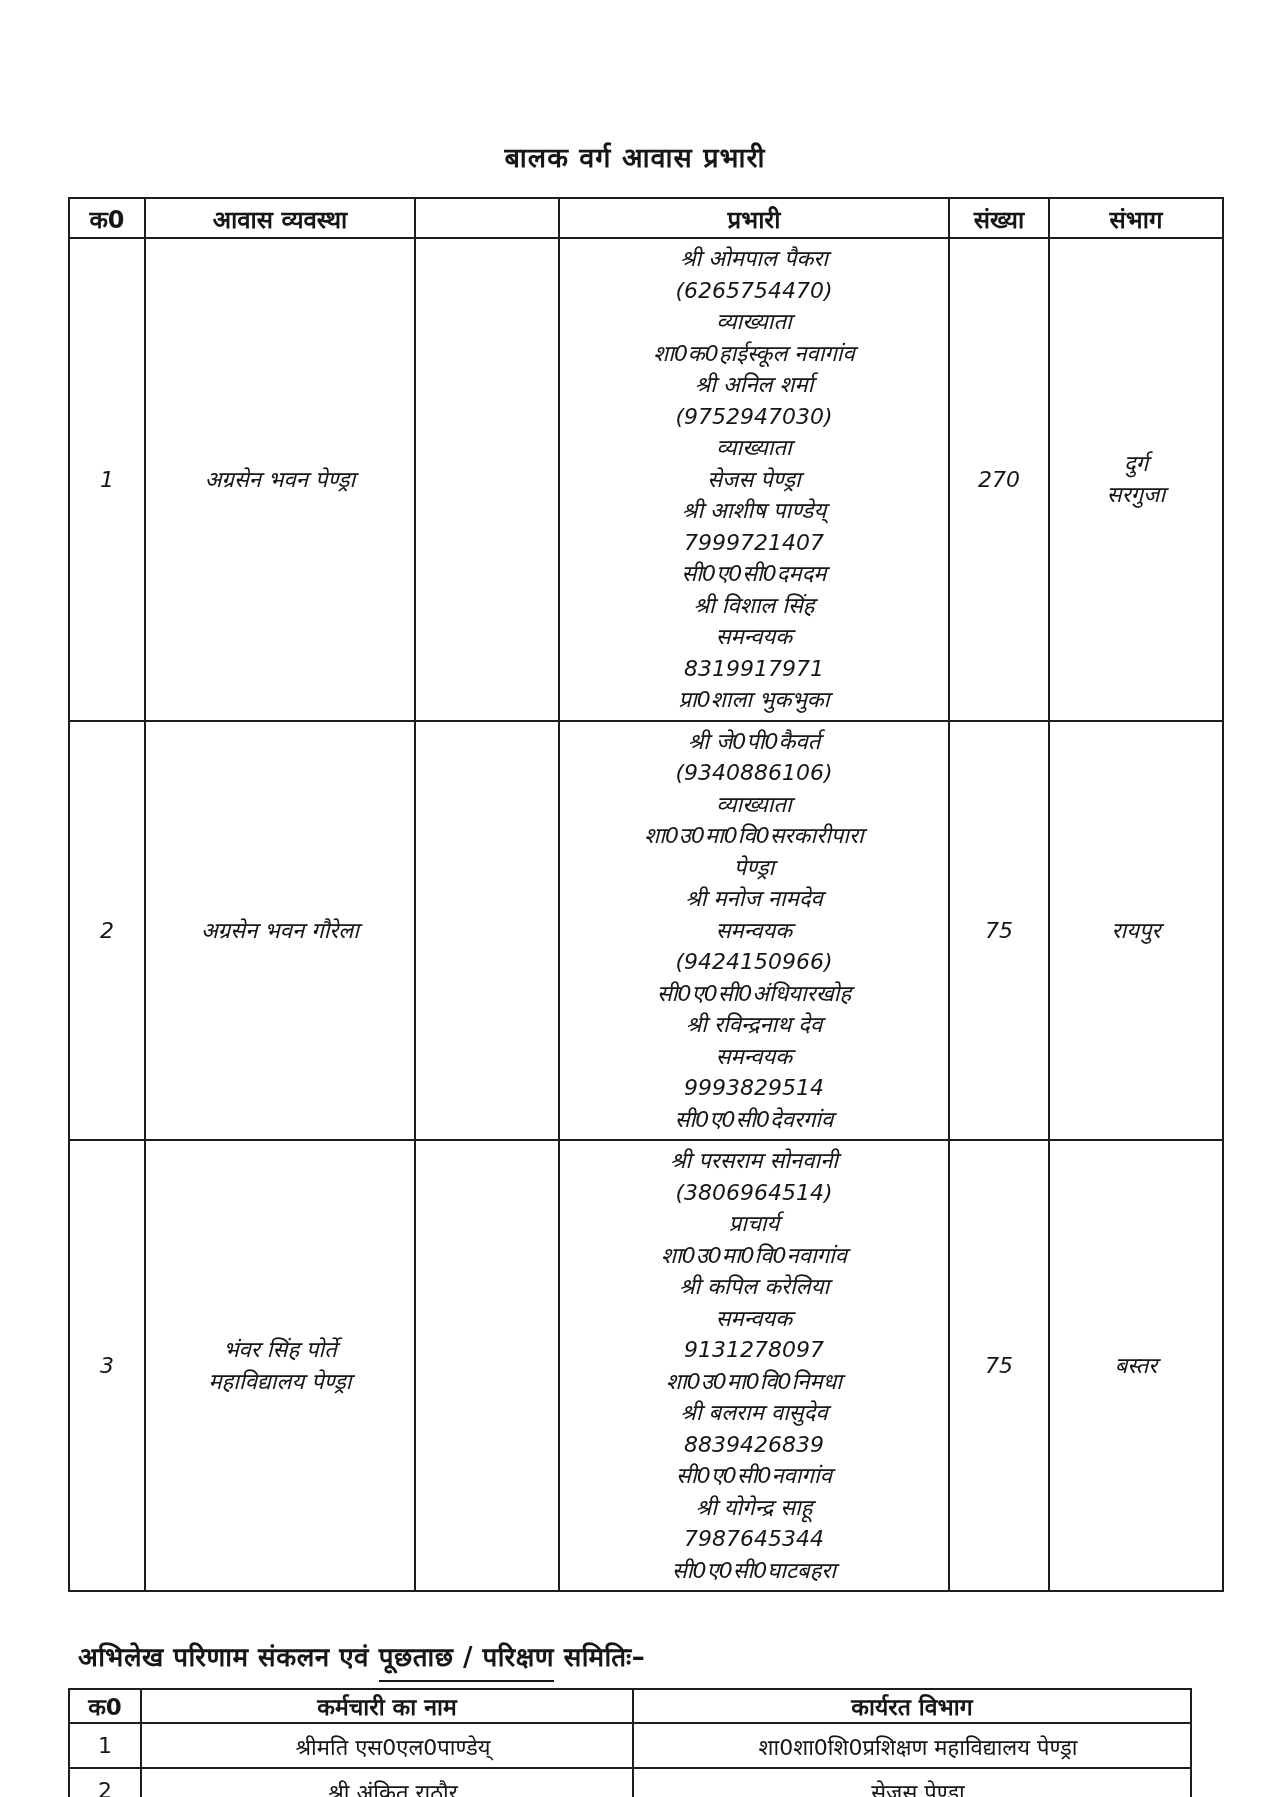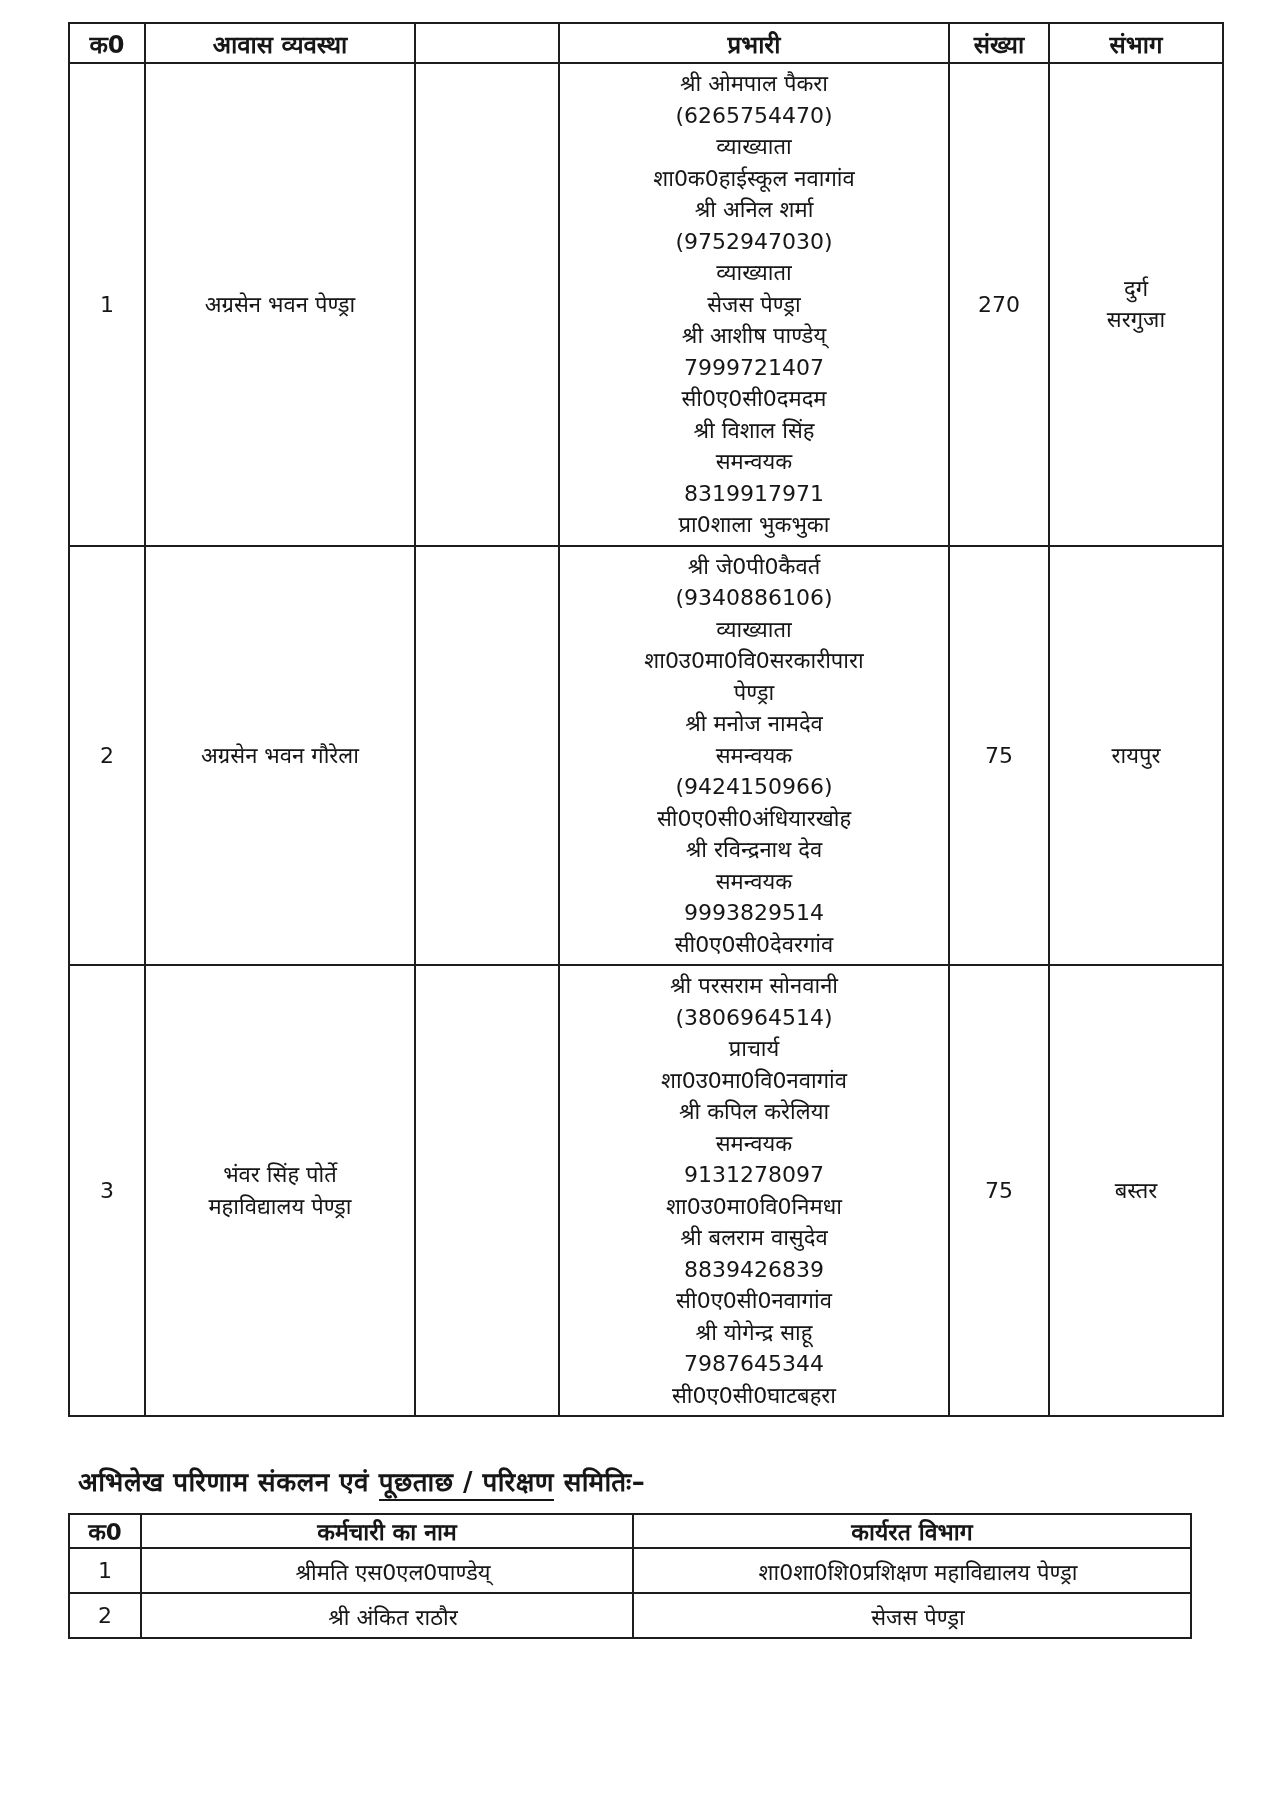--- a/index.html
+++ b/index.html
@@ -40,32 +40,33 @@
     height: 40px;
     text-align: center;
     vertical-align: middle;
   }
   .main-table td {
     font-size: 22px;
     line-height: 31.5px;
     text-align: center;
     vertical-align: middle;
     white-space: pre-line;
+    font-style: italic;
   }
   .main-table td.c-prabhari { padding: 4px 2px; }
 
   .committee-heading {
     margin: 46px 0 0 78px;
     font-size: 26px;
     font-weight: bold;
     letter-spacing: 0.5px;
   }
   .committee-heading .underlined {
     border-bottom: 2px solid #161616;
-    padding-bottom: 2px;
+    padding-bottom: 8px;
   }
 
   .committee-table {
     margin: 14px 0 0 68px;
     width: 1122px;
   }
   .committee-table th, .committee-table td {
     border: 2px solid #1d1d1d;
     padding: 0;
   }
@@ -86,20 +87,21 @@
   .committee-table td.c-sno {
     text-align: center;
     padding-left: 0;
   }
 </style>
 </head>
 <body>
 
 <div class="page">
 
+  <h1 class="doc-title">बालक वर्ग आवास प्रभारी</h1>
 
   <table class="main-table">
     <colgroup>
       <col style="width:76px">
       <col style="width:270px">
       <col style="width:144px">
       <col style="width:390px">
       <col style="width:100px">
       <col style="width:174px">
     </colgroup>

